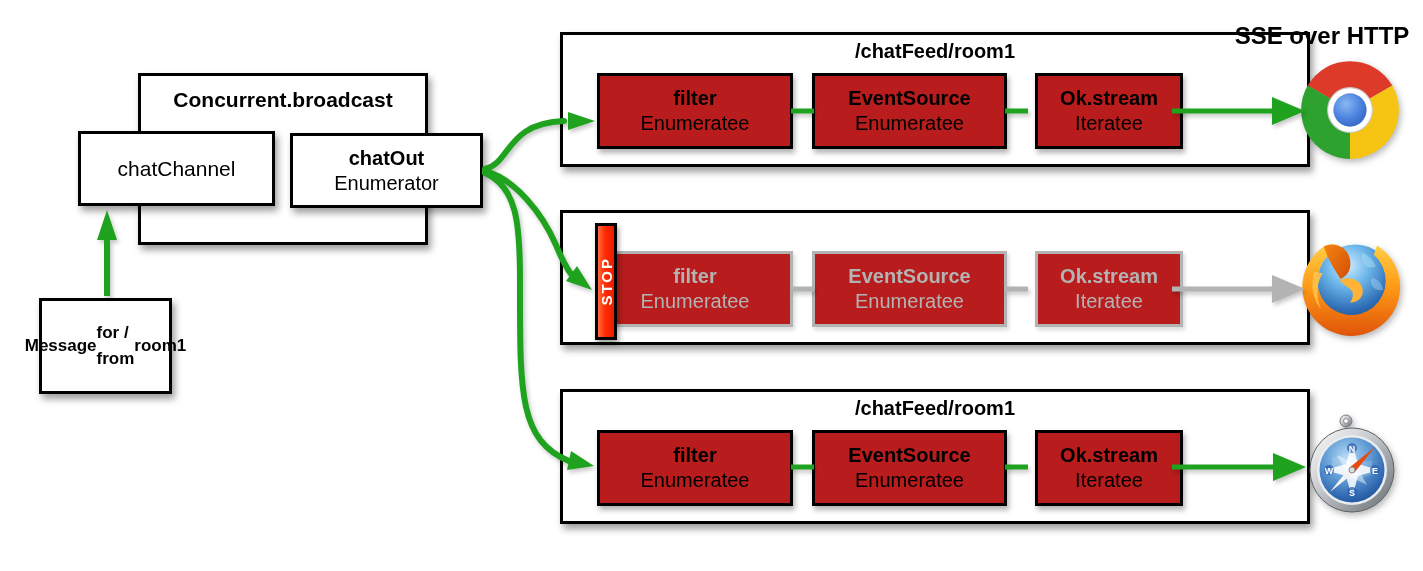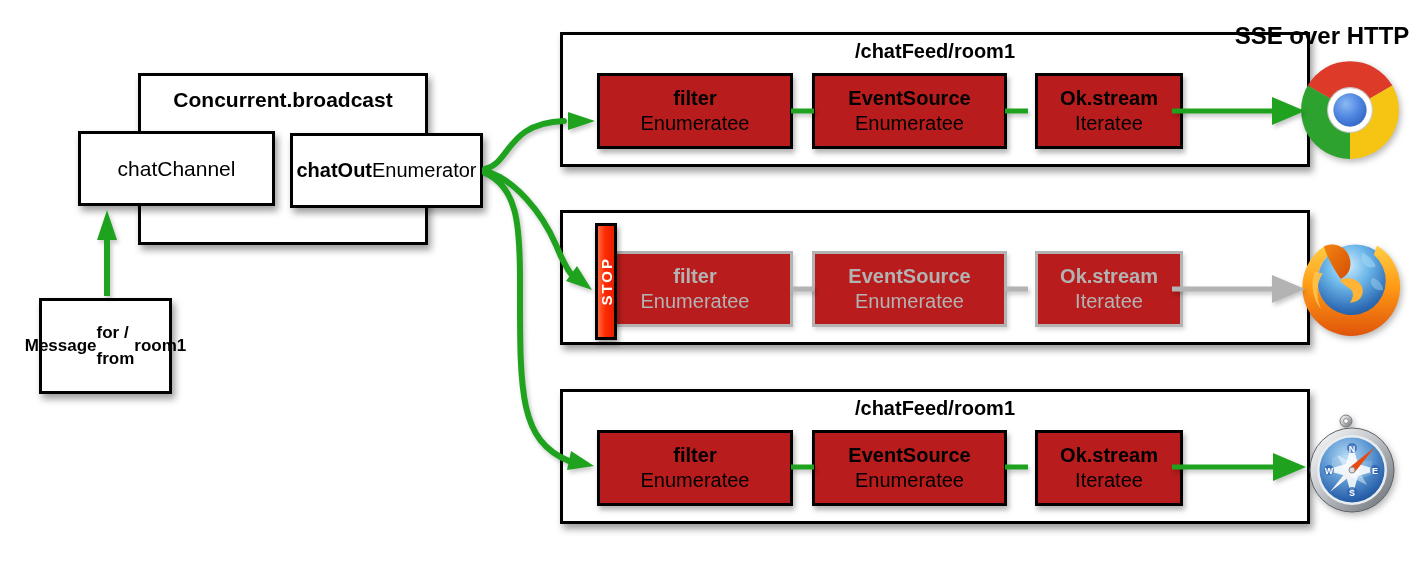--- a/index.html
+++ b/index.html
@@ -8,21 +8,21 @@
     font-family:"Liberation Sans", sans-serif;color:#000;
   }
   .box{position:absolute;background:#fff;border:3px solid #000;box-sizing:border-box;
        box-shadow:3px 5px 7px rgba(0,0,0,.38);}
   
   .container-box{left:138px;top:73px;width:290px;height:172px;}
   .container-title{position:absolute;left:0;top:12px;width:100%;text-align:center;
        font-weight:bold;font-size:21px;}
   .chat-channel{left:78px;top:131px;width:197px;height:75px;display:flex;align-items:center;
        justify-content:center;font-weight:normal;font-size:21px;}
-  .chat-out{left:290px;top:133px;width:193px;height:75px;display:flex;flex-direction:row;
+  .chat-out{left:290px;top:133px;width:193px;height:75px;display:flex;flex-direction:column;
        align-items:center;justify-content:center;font-size:20px;line-height:25px;}
   .chat-out .b{font-weight:bold;}
   .message-box{left:39px;top:298px;width:133px;height:96px;display:flex;
        align-items:center;justify-content:center;font-weight:bold;font-size:17px;line-height:26px;}
   
   .pipeline{left:560px;width:750px;height:135px;}
   .pipeline-title{position:absolute;left:0;top:5px;width:100%;text-align:center;
        font-weight:bold;font-size:20px;}
   .stage{position:absolute;top:38px;height:76px;background:#b91c1c;border:3px solid #000;
        box-sizing:border-box;display:flex;flex-direction:column;align-items:center;

